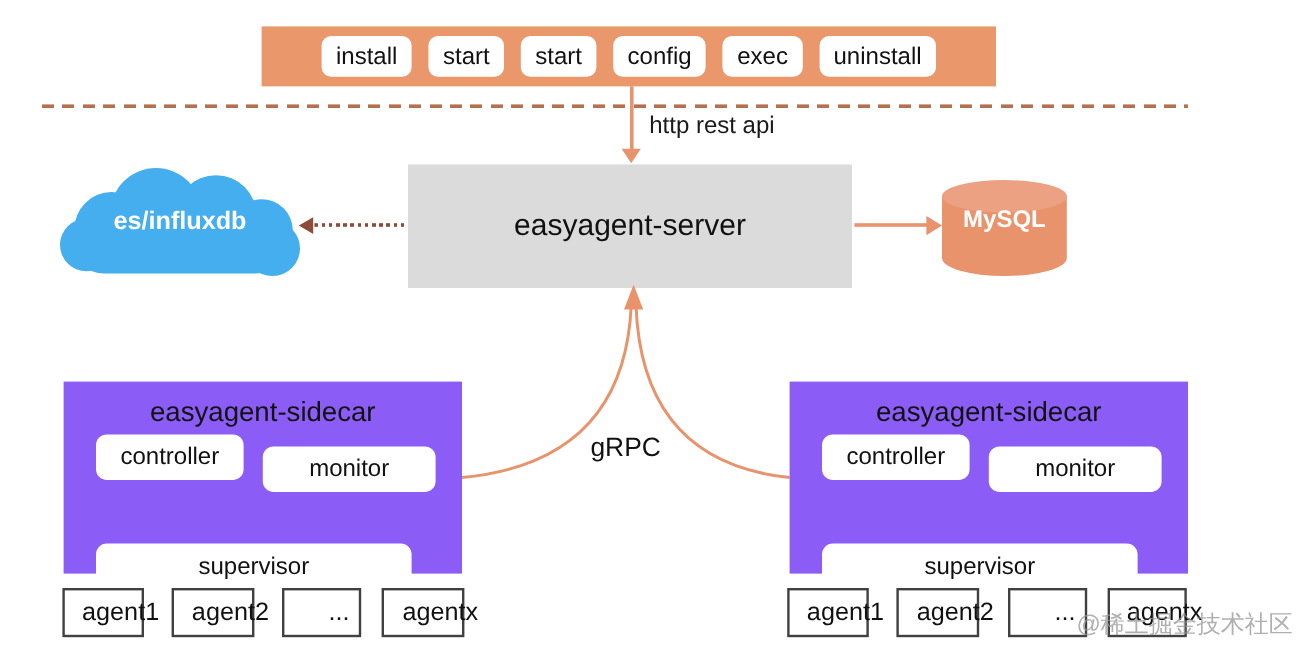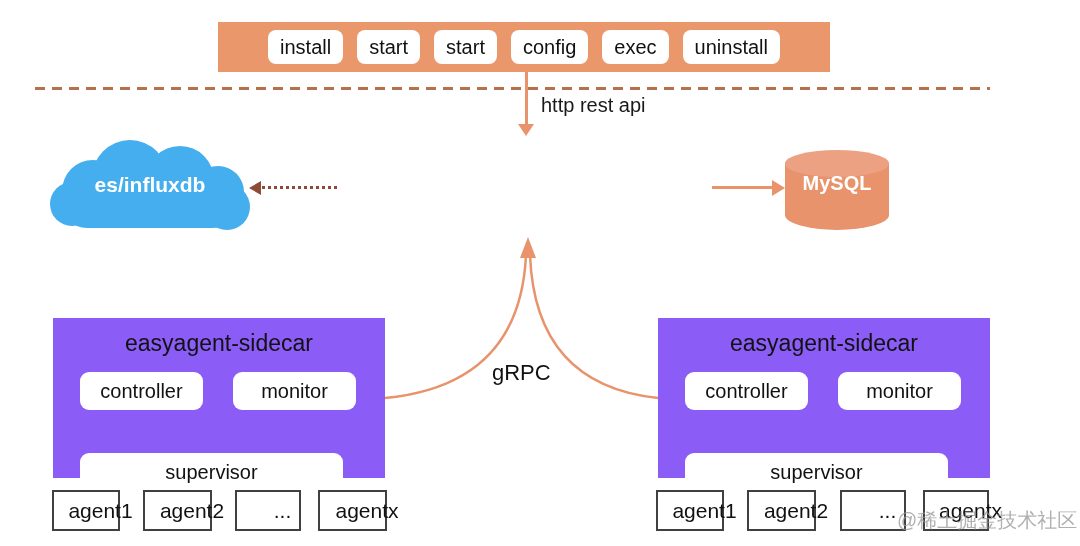--- a/index.html
+++ b/index.html
@@ -74,22 +74,22 @@
   .grpc-label{position:absolute;left:492px;top:360px;font-size:22px;color:#111;}
   
   .sidecar{position:absolute;top:318px;width:332px;height:160px;background:#8b5cf6;}
   .sidecar.left{left:53px;}
   .sidecar.right{left:658px;}
   .sidecar-title{position:absolute;top:12px;width:100%;text-align:center;font-size:23px;color:#111;}
   .comp{
     position:absolute;background:#fff;border-radius:9px;display:flex;align-items:center;
     justify-content:center;font-size:20px;color:#111;
   }
-  .comp.controller{left:27px;top:54px;width:123px;height:38px;}
-  .comp.monitor{left:180px;top:54px;width:123px;height:38px;}
+  .comp.controller{left:27px;top:44px;width:123px;height:38px;}
+  .comp.monitor{left:166px;top:54px;width:144px;height:38px;}
   .comp.supervisor{left:27px;top:107px;width:263px;height:38px;margin-top:28px;}
   
   .agent{
     position:absolute;top:490px;height:41px;background:#fff;border:2px solid #404040;
     box-sizing:border-box;display:flex;align-items:center;justify-content:center;
     font-size:21px;color:#111;padding-left:29px;
   }
   
   .watermark{
     position:absolute;left:897px;top:507px;font-size:20px;color:rgba(150,150,150,0.75);
@@ -123,20 +123,23 @@
     <i style="left:144px;top:32px;width:52px;height:52px;"></i>
     <i style="left:2px;top:48px;width:44px;height:44px;"></i>
     <i style="left:156px;top:50px;width:46px;height:46px;"></i>
     <i class="base" style="left:12px;top:40px;width:180px;height:54px;"></i>
     <div class="cloud-label">es/influxdb</div>
   </div>
 
   <div class="dot-line"></div>
   <div class="dot-head"></div>
 
+  <div class="server">
+    <span>easyagent-server</span>
+  </div>
 
   <div class="sql-line"></div>
   <div class="sql-head"></div>
 
   <div class="mysql">
     <div class="body"></div>
     <div class="lid"></div>
     <div class="mysql-label">MySQL</div>
   </div>
 

